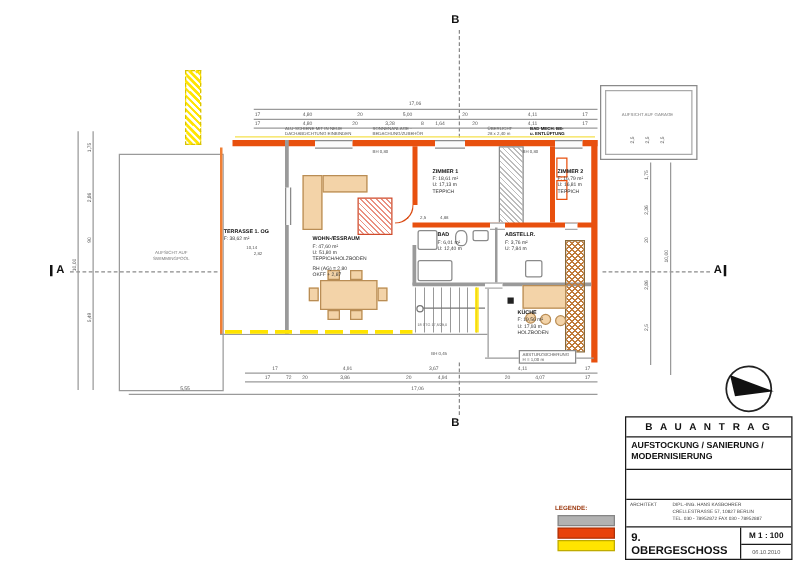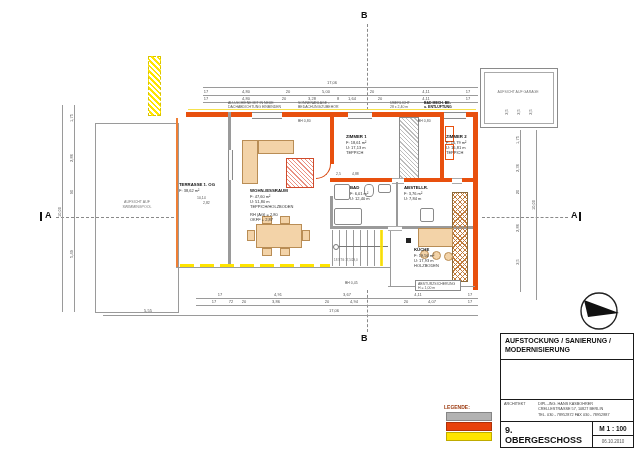--- a/index.html
+++ b/index.html
@@ -301,20 +301,21 @@
 
   <div class="leg-title" style="left:444px;top:404px;">LEGENDE:</div>
   <div class="sw" style="left: 446px; top: 412px; background: rgb(178, 178, 178);"></div>
   <div class="leg-label" style="left:500px;top:413px;">BESTAND</div>
   <div class="sw" style="left: 446px; top: 422px; background: rgb(232, 66, 11);"></div>
   <div class="leg-label" style="left:500px;top:423px;">NEU</div>
   <div class="sw" style="left: 446px; top: 432px; background: rgb(255, 228, 0);"></div>
   <div class="leg-label" style="left:500px;top:433px;">ABBRUCH</div>
 
   <div class="tb">
+    <div class="tb-r1">B A U A N T R A G</div>
     <div class="tb-r2">AUFSTOCKUNG / SANIERUNG / MODERNISIERUNG</div>
     <div class="tb-r3"></div>
     <div class="tb-r4">
       <div class="lab">ARCHITEKT</div>
       <div class="info">
         <div>DIPL.-ING. HANS KASBOHRER</div>
         <div>CRELLESTRASSE 57, 10827 BERLIN</div>
         <div>TEL. 030 - 78952872  FAX 030 - 78952887</div>
       </div>
     </div>

